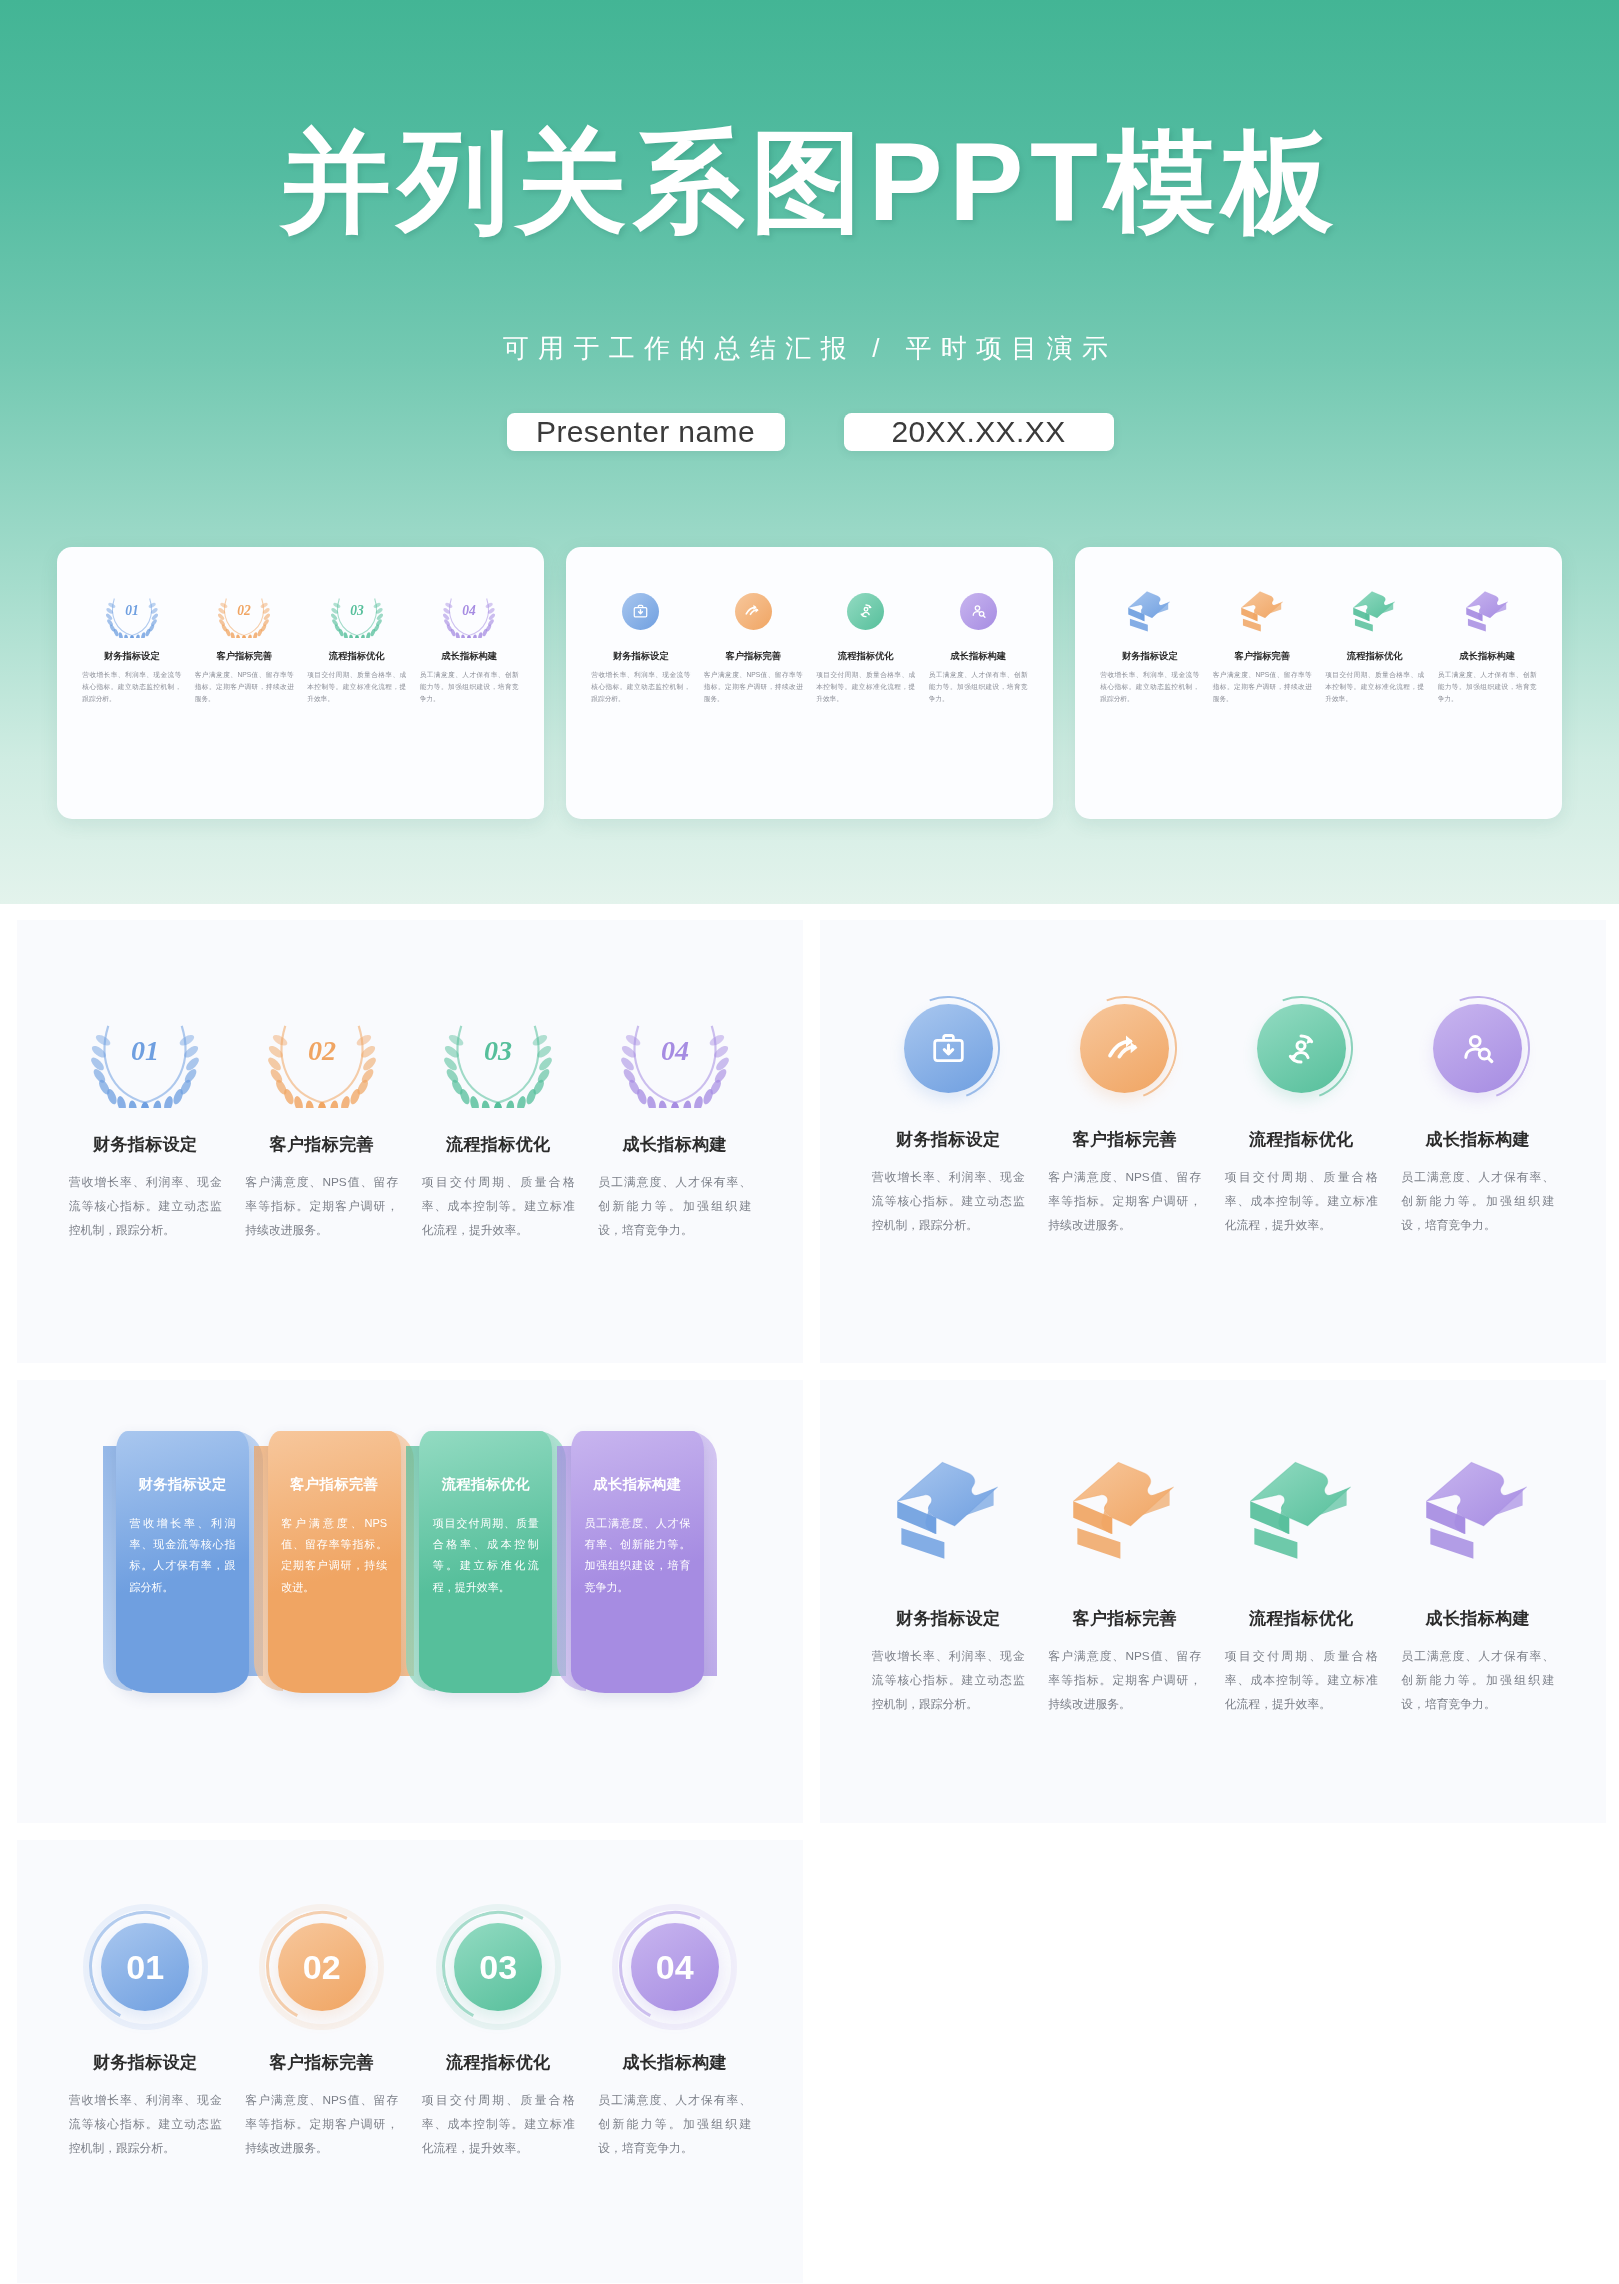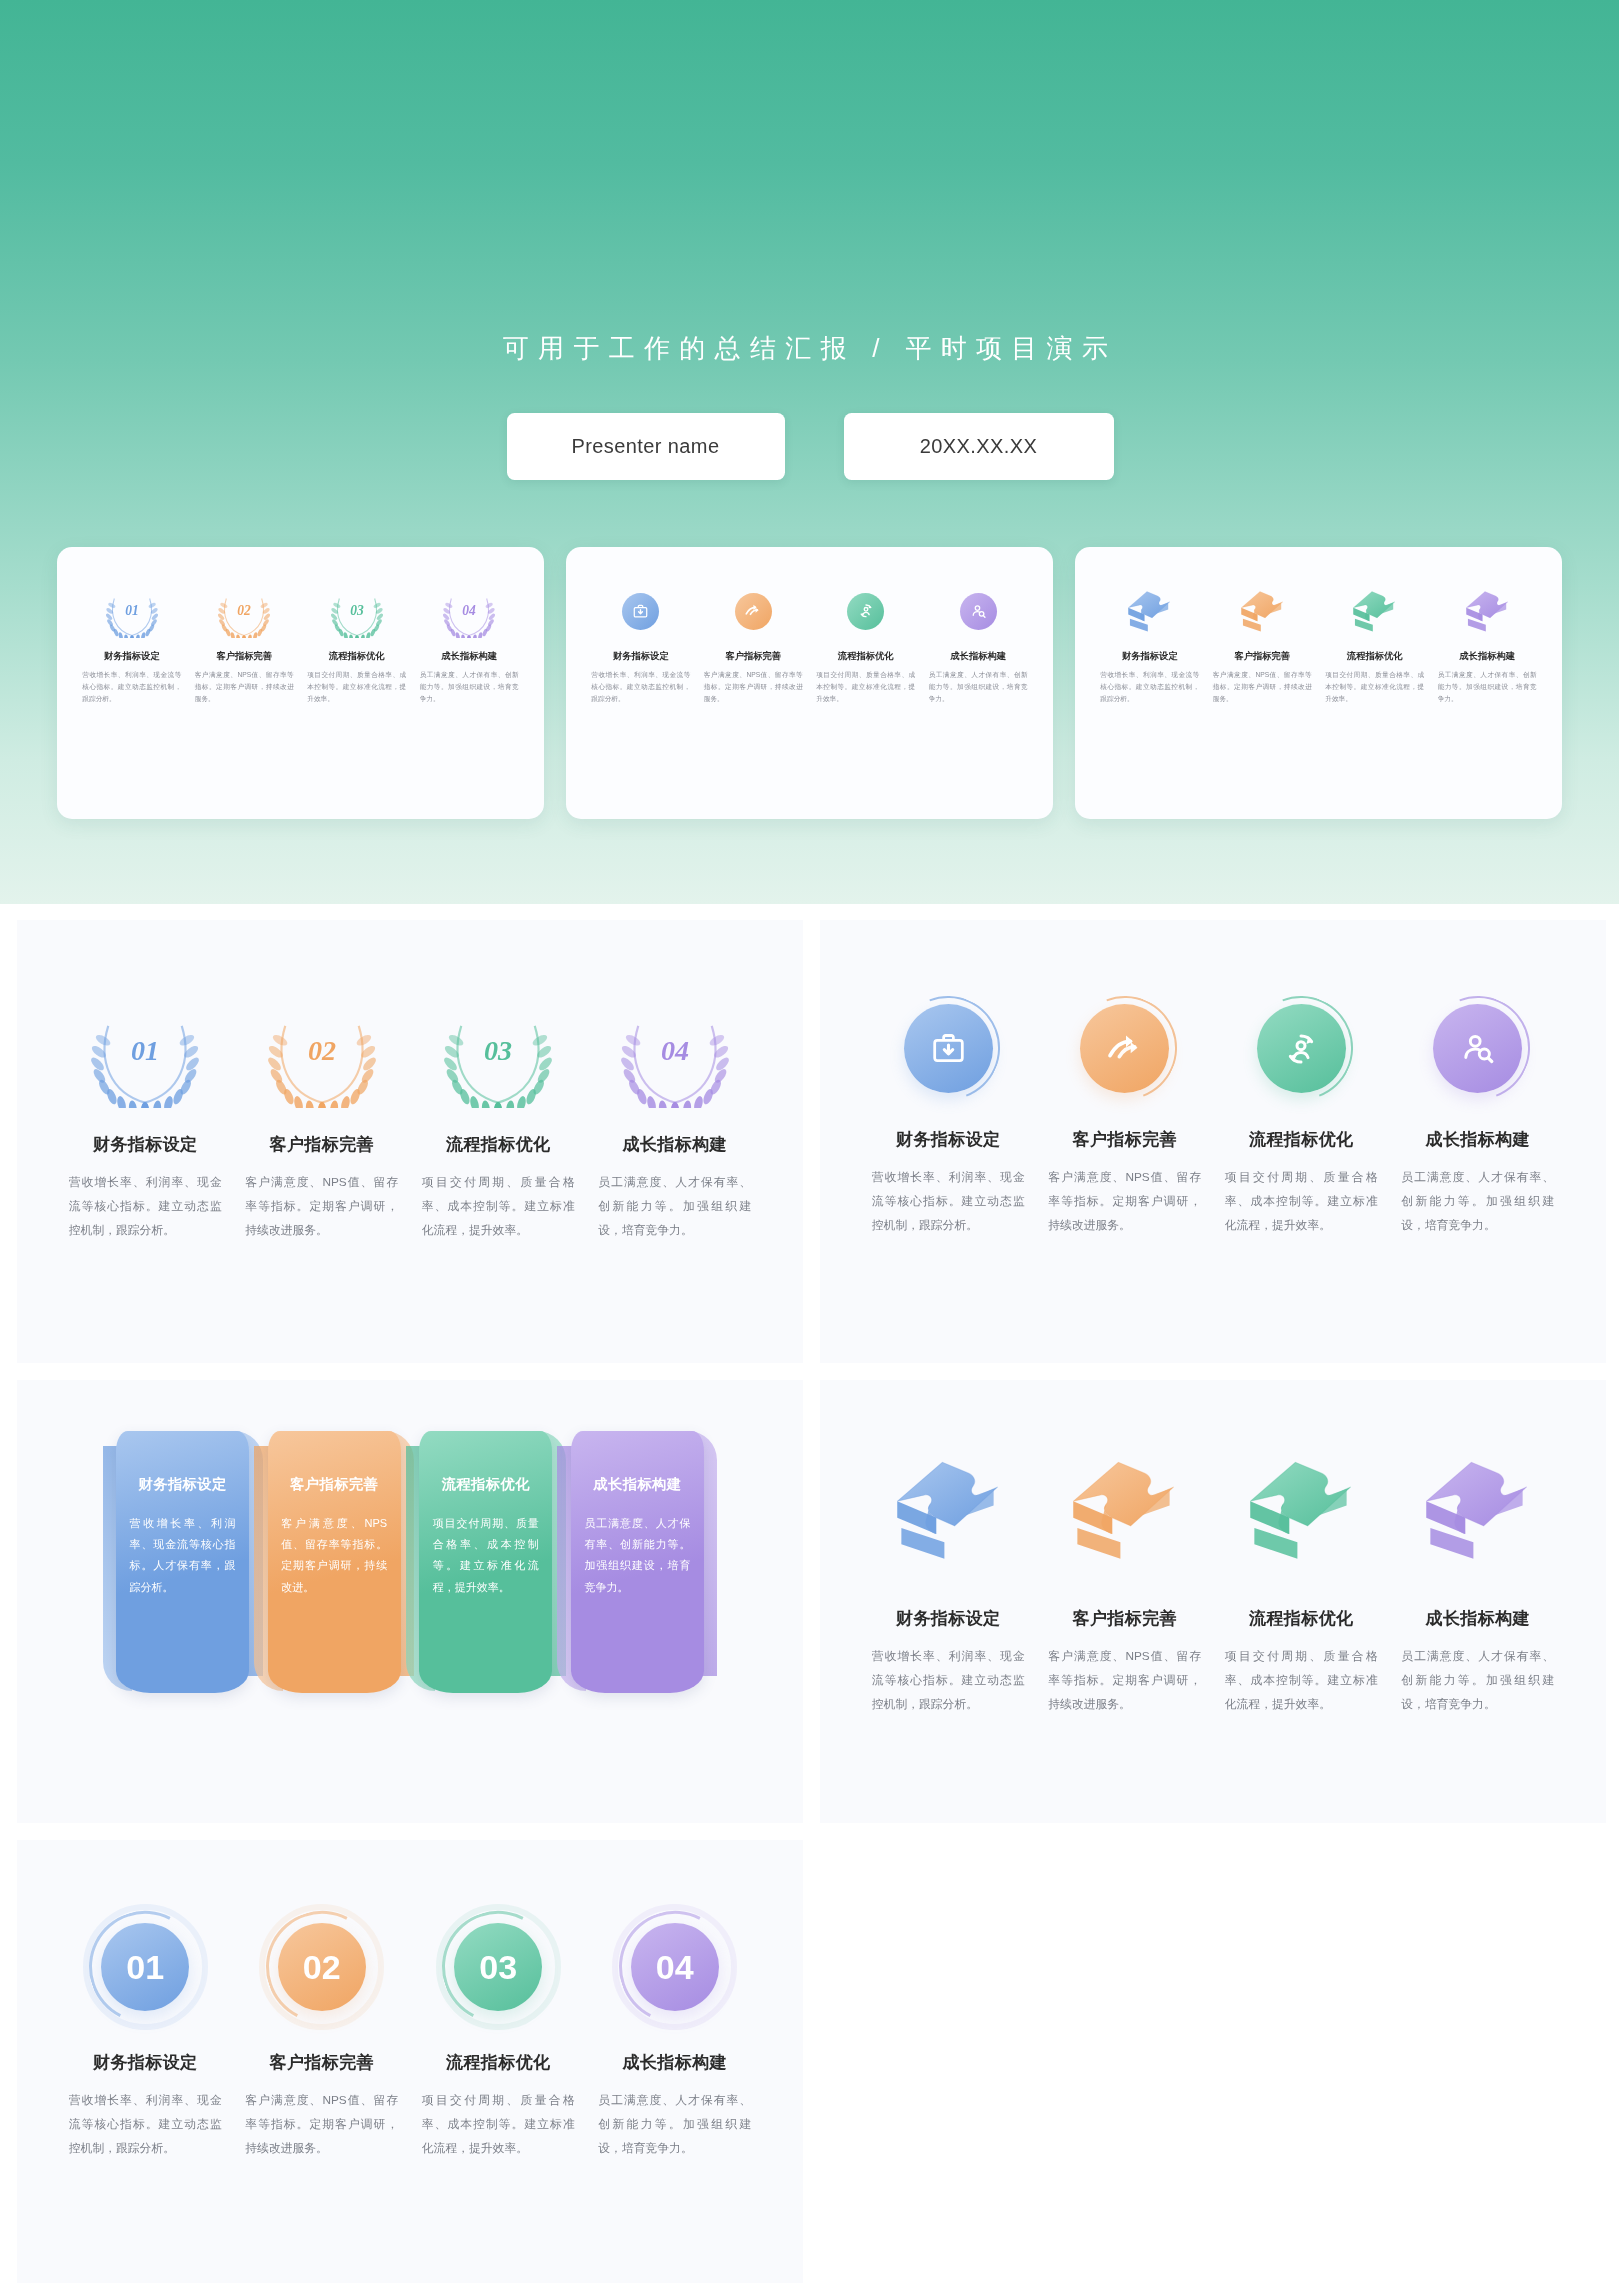--- a/index.html
+++ b/index.html
@@ -43,23 +43,23 @@
   }
   .hero-fields {
     position: absolute;
     top: 413px; left: 0; width: 1620px;
     display: flex; justify-content: center; align-items: center; gap: 59px;
   }
   .field {
     background: #ffffff;
     border-radius: 7.6px;
     box-shadow: 0 2.5px 8.4px rgba(30,90,75,0.10);
-    height: 67px;
+    height: 38px;
     display: flex; align-items: center; justify-content: center;
-    font-size: 20px;
+    font-size: 30px;
     color: #3b3b3b;
     letter-spacing: 0.4px;
   }
   .field.presenter { width: 278px; }
   .field.date { width: 270px; }
 
   
   .preview-row {
     position: absolute;
     top: 547px; left: 57px;
@@ -181,20 +181,21 @@
   .num-ring {
     position: absolute; inset: -11.8px; border-radius: 50%;
     border: 3.4px solid transparent;
   }
   .slideE .txt { margin-top: 40px; }
 </style>
 </head>
 <body>
 
 <div class="hero">
+  <div class="hero-title">并列关系图PPT模板</div>
   <div class="hero-sub">可用于工作的总结汇报 / 平时项目演示</div>
 
   <div class="hero-fields">
     <div class="field presenter">Presenter name</div>
     <div class="field date">20XX.XX.XX</div>
   </div>
 
   <div class="preview-row" id="preview-row">
       <div class="preview-card">
         <div class="preview-items">

